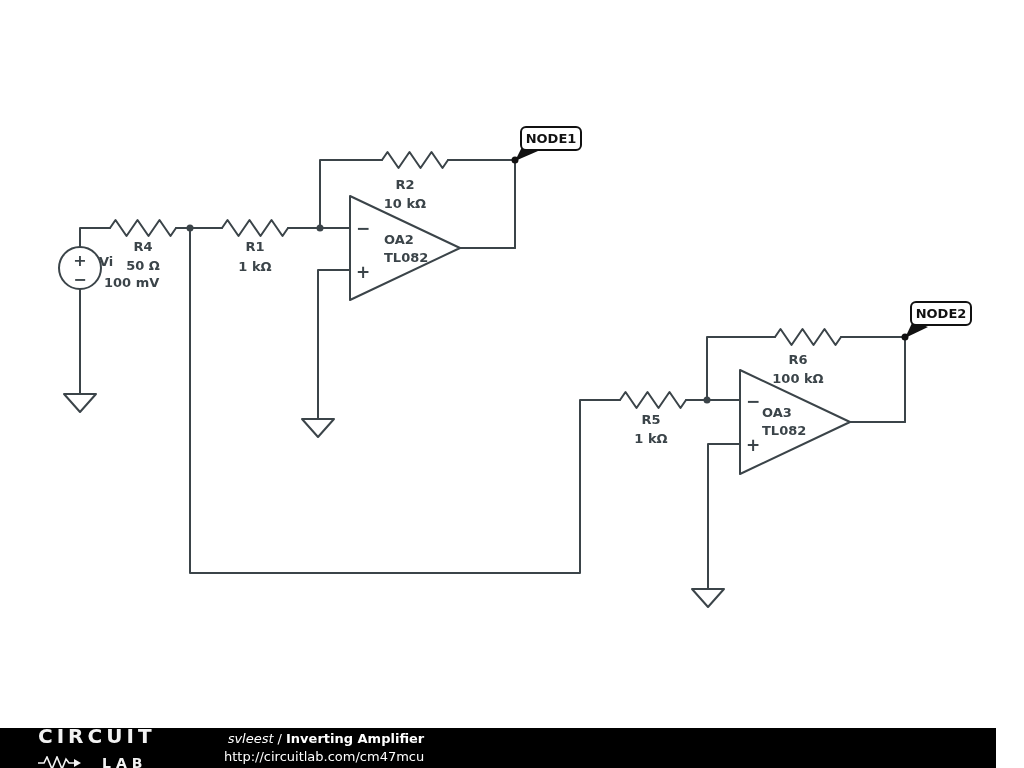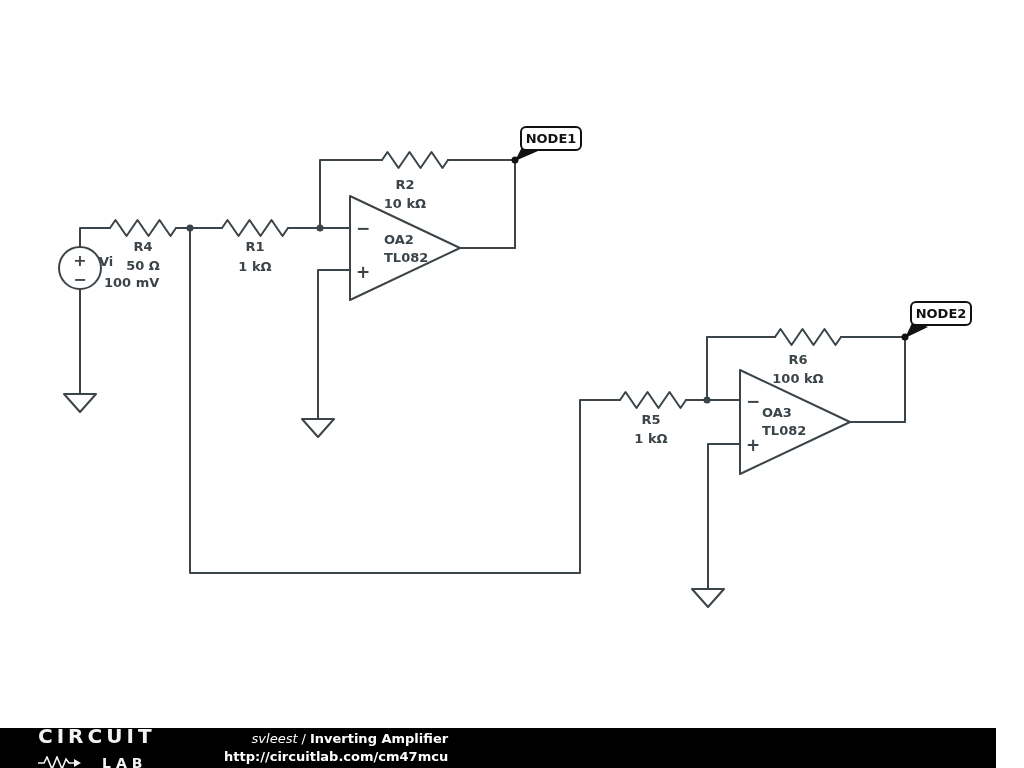--- a/index.html
+++ b/index.html
@@ -13,21 +13,21 @@
   .flag-label{font-size:13px;font-weight:bold;fill:#111;}
   #footer{position:absolute;left:0;bottom:0;width:996px;height:40px;background:#000;
           display:flex;align-items:center;}
   #logo{margin-left:38px;display:flex;flex-direction:column;line-height:1;width:150px;}
   #logo .logo-top{color:#f2f2f2;font-size:20px;font-weight:bold;letter-spacing:4px;}
   #logo .logo-bottom-row{display:flex;align-items:flex-end;margin-top:10px;gap:16px;}
   #logo .logo-bottom{color:#f2f2f2;font-size:14px;font-weight:bold;letter-spacing:5px;margin-left:4px;}
   #footer-text{margin-left:36px;display:flex;flex-direction:column;color:#fff;font-size:13px;line-height:1.35;text-align:right;}
   #footer-text .line1 .author{font-style:italic;}
   #footer-text .line1 .title{font-weight:bold;}
-  #footer-text .line2{font-weight:bold;}
+  #footer-text .line2{font-weight:normal;}
   .sep{padding:0 4px;}
 </style>
 </head>
 <body>
 
 <div id="stage">
 
   <svg id="schematic" width="1024" height="728" viewBox="0 0 1024 728" stroke-linecap="round" stroke-linejoin="round">
 
     <g stroke="#3b4449" stroke-width="2" fill="none">

